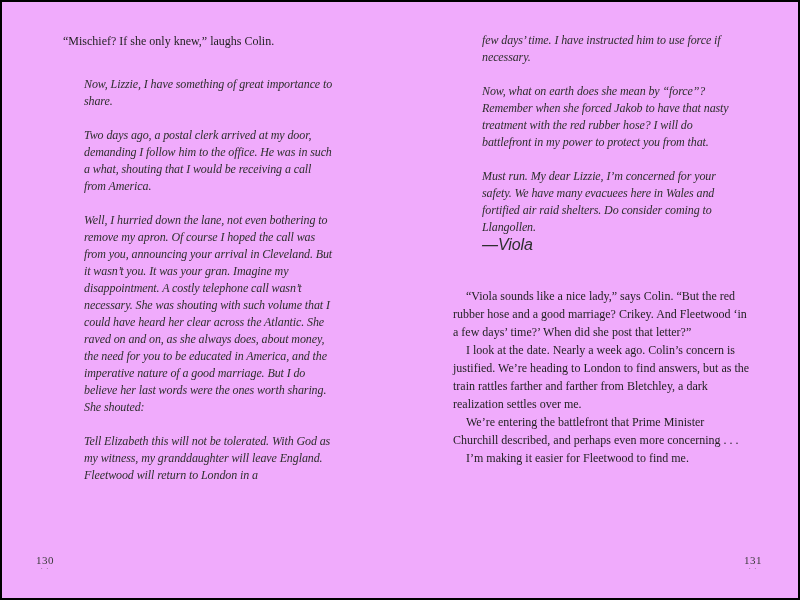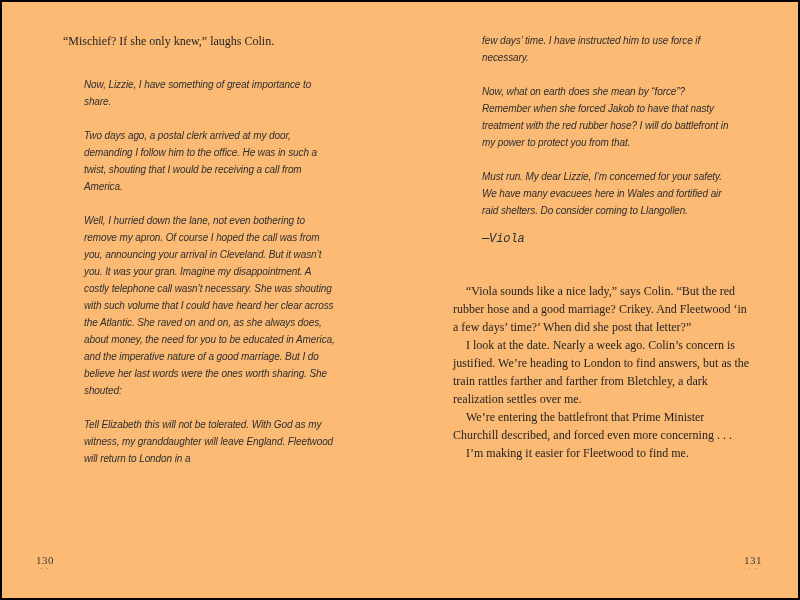--- a/index.html
+++ b/index.html
@@ -5,21 +5,21 @@
   html, body {
     margin: 0;
     padding: 0;
     background: #ffffff;
   }
   .spread {
     position: relative;
     width: 800px;
     height: 600px;
     box-sizing: border-box;
-    background: #fdba74;
+    background: #f0abfc;
     border: 2px solid #000000;
     overflow: hidden;
     display: flex;
     font-family: "Liberation Serif", serif;
     color: #1f1f1f;
   }
   .page {
     position: relative;
     width: 50%;
     height: 100%;
@@ -39,42 +39,42 @@
 
   .left-narration {
     margin: 30px 50px 0 48px;
   }
   .right-narration {
     margin: 34px 48px 0 53px;
   }
 
   
   .letter {
-    font-family: Liberation Sans, sans-serif;
+    font-family: Liberation Serif, serif;
     font-style: italic;
-    font-size: 10px;
+    font-size: 12px;
     line-height: 17px;
     letter-spacing: -0.1px;
     color: #2e2e2e;
   }
   .letter p { margin: 0 0 17px 0; }
-  .letter p:last-child { margin-bottom: 0; margin-top: 12px; }
+  .letter p:last-child { margin-bottom: 0; }
 
   .left-letter {
     margin: 26px 0 0 82px;
     width: 252px;
   }
   .right-letter {
     margin: 30px 0 0 82px;
     width: 252px;
   }
   .signature {
-    font-family: Liberation Mono, monospace;
+    font-family: Liberation Sans, sans-serif;
     font-style: italic;
-    font-size: 12px;
+    font-size: 16px;
     color: #2e2e2e;
     margin-top: 17px;
   }
 
   
   .folio {
     position: absolute;
     bottom: 26px;
     text-align: center;
     font-family: "Liberation Serif", serif;
@@ -100,21 +100,21 @@
 
 <div class="spread">
 
   <div class="page">
     <div class="narration left-narration">
         <p class="indent">“Mischief? If she only knew,” laughs Colin.</p>
       </div>
 
     <div class="letter left-letter">
         <p>Now, Lizzie, I have something of great importance to share.</p>
-        <p>Two days ago, a postal clerk arrived at my door, demanding I follow him to the office. He was in such a twist, shouting that I would be receiving a call from America.</p>
+        <p>Two days ago, a postal clerk arrived at my door, demanding I follow him to the office. He was in such a what, shouting that I would be receiving a call from America.</p>
         <p>Well, I hurried down the lane, not even bothering to remove my apron. Of course I hoped the call was from you, announcing your arrival in Cleveland. But it wasn’t you. It was your gran. Imagine my disappointment. A costly telephone call wasn’t necessary. She was shouting with such volume that I could have heard her clear across the Atlantic. She raved on and on, as she always does, about money, the need for you to be educated in America, and the imperative nature of a good marriage. But I do believe her last words were the ones worth sharing. She shouted:</p>
         <p>Tell Elizabeth this will not be tolerated. With God as my witness, my granddaughter will leave England. Fleetwood will return to London in a</p>
       </div>
 
     <div class="folio folio-left">
       <div class="num">130</div>
       <div class="orn">· ·</div>
     </div>
   </div>
 
@@ -125,21 +125,21 @@
         <p>Must run. My dear Lizzie, I’m concerned for your safety. We have many evacuees here in Wales and fortified air raid shelters. Do consider coming to Llangollen.</p>
       </div>
 
     <div class="letter right-letter signature" style="margin-top:0;">
       <p>—Viola</p>
     </div>
 
     <div class="narration right-narration">
         <p class="indent">“Viola sounds like a nice lady,” says Colin. “But the red rubber hose and a good marriage? Crikey. And Fleetwood ‘in a few days’ time?’ When did she post that letter?”</p>
         <p class="indent">I look at the date. Nearly a week ago. Colin’s concern is justified. We’re heading to London to find answers, but as the train rattles farther and farther from Bletchley, a dark realization settles over me.</p>
-        <p class="indent">We’re entering the battlefront that Prime Minister Churchill described, and forced even more concerning . . .</p>
+        <p class="indent">We’re entering the battlefront that Prime Minister Churchill described, and perhaps even more concerning . . .</p>
         <p class="indent">I’m making it easier for Fleetwood to find me.</p>
       </div>
 
     <div class="folio folio-right">
       <div class="num">131</div>
       <div class="orn">· ·</div>
     </div>
   </div>
 
 </div>

